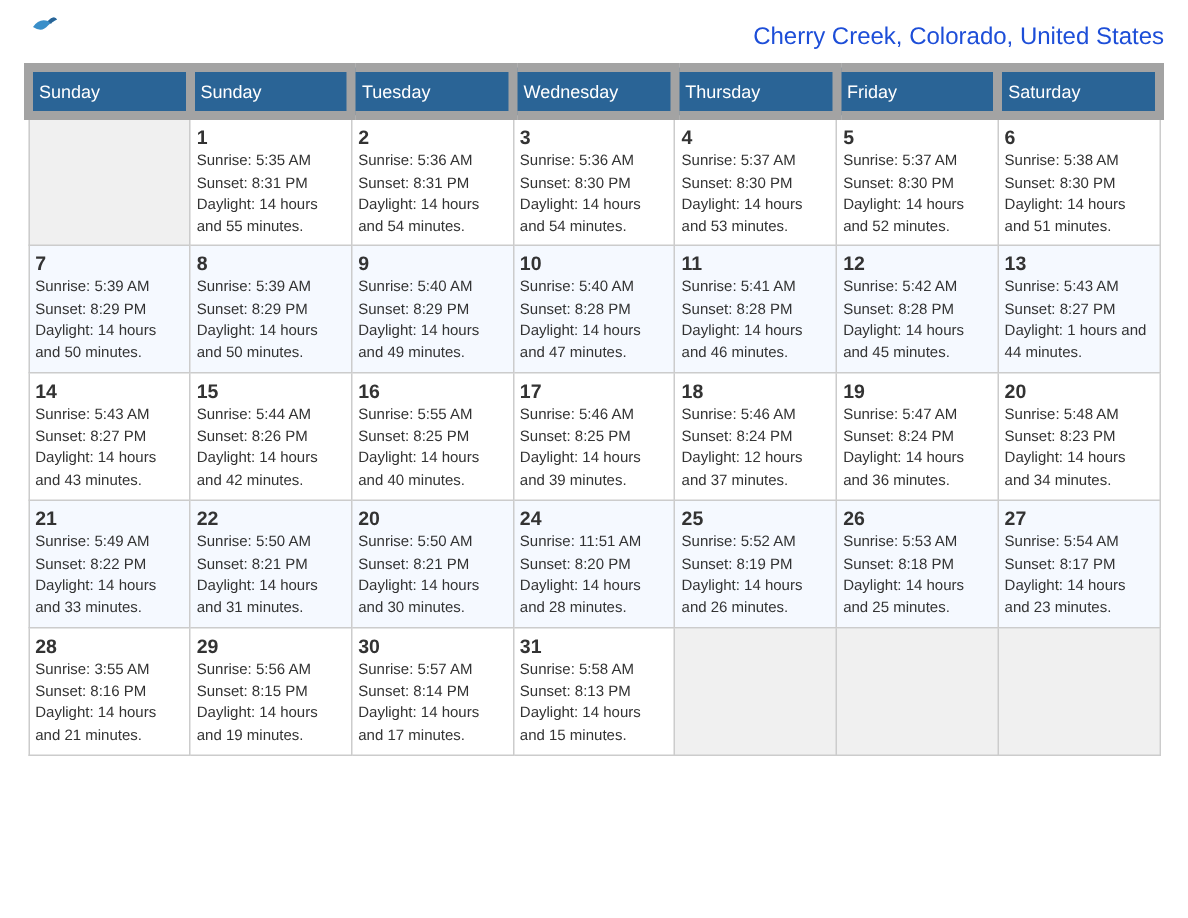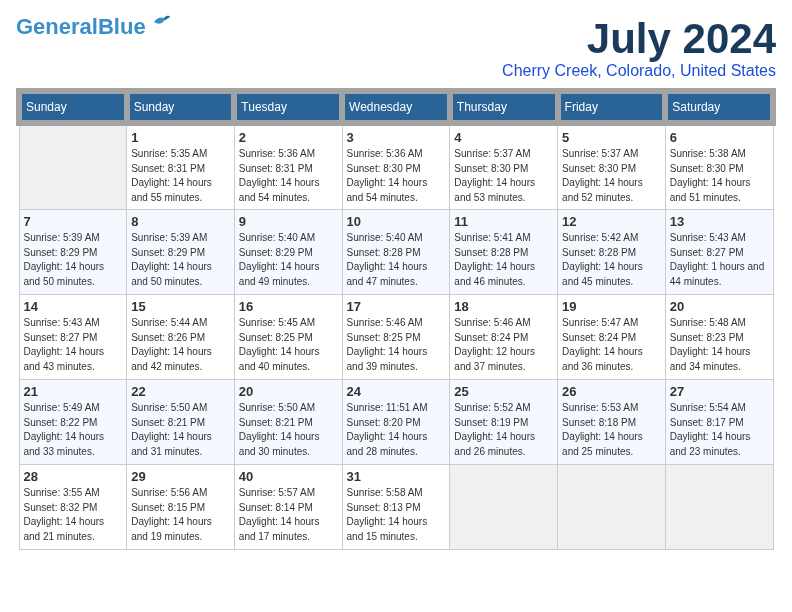--- a/index.html
+++ b/index.html
@@ -80,31 +80,27 @@
     tbody tr:nth-child(odd) td { background: #fff; }
     tbody tr:nth-child(even) td { background: #f5f9ff; }
     .empty-cell { background: #f0f0f0 !important; }
   </style>
 </head>
 <body>
 
 <div class="header">
   <div class="logo">
     <div style="display:flex; align-items:center; gap:2px;">
-      <span class="logo-text">
-        <span>General</span><span>Blue</span>
-      </span>
       <svg width="22" height="22" viewBox="0 0 22 22" style="margin-left:2px; margin-top:-8px;">
         <path d="M4 10 Q8 4 14 6 Q18 2 20 5 Q16 7 14 9 Q10 14 4 10Z" fill="#3a8fc9"></path>
         <path d="M14 6 Q18 2 20 5 Q17 6 16 8Z" fill="#2a6496"></path>
       </svg>
     </div>
   </div>
   <div class="title-block">
-    <div class="month-title">July 2024</div>
     <div class="location-title">Cherry Creek, Colorado, United States</div>
   </div>
 </div>
 
 <table>
   <thead>
     <tr>
       <th>Sunday</th>
       <th>Sunday</th>
       <th>Tuesday</th>
@@ -237,21 +233,21 @@
         <span class="day-number">15</span>
         <div class="day-info">
           <span>Sunrise: 5:44 AM</span><br>
           <span>Sunset: 8:26 PM</span><br>
           <span>Daylight: 14 hours and 42 minutes.</span>
         </div>
       </td>
         <td>
         <span class="day-number">16</span>
         <div class="day-info">
-          <span>Sunrise: 5:45 AM</span><br>
+          <span>Sunrise: 5:55 AM</span><br>
           <span>Sunset: 8:25 PM</span><br>
           <span>Daylight: 14 hours and 40 minutes.</span>
         </div>
       </td>
         <td>
         <span class="day-number">17</span>
         <div class="day-info">
           <span>Sunrise: 5:46 AM</span><br>
           <span>Sunset: 8:25 PM</span><br>
           <span>Daylight: 14 hours and 39 minutes.</span>
@@ -338,34 +334,34 @@
           <span>Sunset: 8:17 PM</span><br>
           <span>Daylight: 14 hours and 23 minutes.</span>
         </div>
       </td>
       </tr>
       <tr>
         <td>
         <span class="day-number">28</span>
         <div class="day-info">
           <span>Sunrise: 3:55 AM</span><br>
-          <span>Sunset: 8:32 PM</span><br>
+          <span>Sunset: 8:16 PM</span><br>
           <span>Daylight: 14 hours and 21 minutes.</span>
         </div>
       </td>
         <td>
         <span class="day-number">29</span>
         <div class="day-info">
           <span>Sunrise: 5:56 AM</span><br>
           <span>Sunset: 8:15 PM</span><br>
           <span>Daylight: 14 hours and 19 minutes.</span>
         </div>
       </td>
         <td>
-        <span class="day-number">40</span>
+        <span class="day-number">30</span>
         <div class="day-info">
           <span>Sunrise: 5:57 AM</span><br>
           <span>Sunset: 8:14 PM</span><br>
           <span>Daylight: 14 hours and 17 minutes.</span>
         </div>
       </td>
         <td>
         <span class="day-number">31</span>
         <div class="day-info">
           <span>Sunrise: 5:58 AM</span><br>

